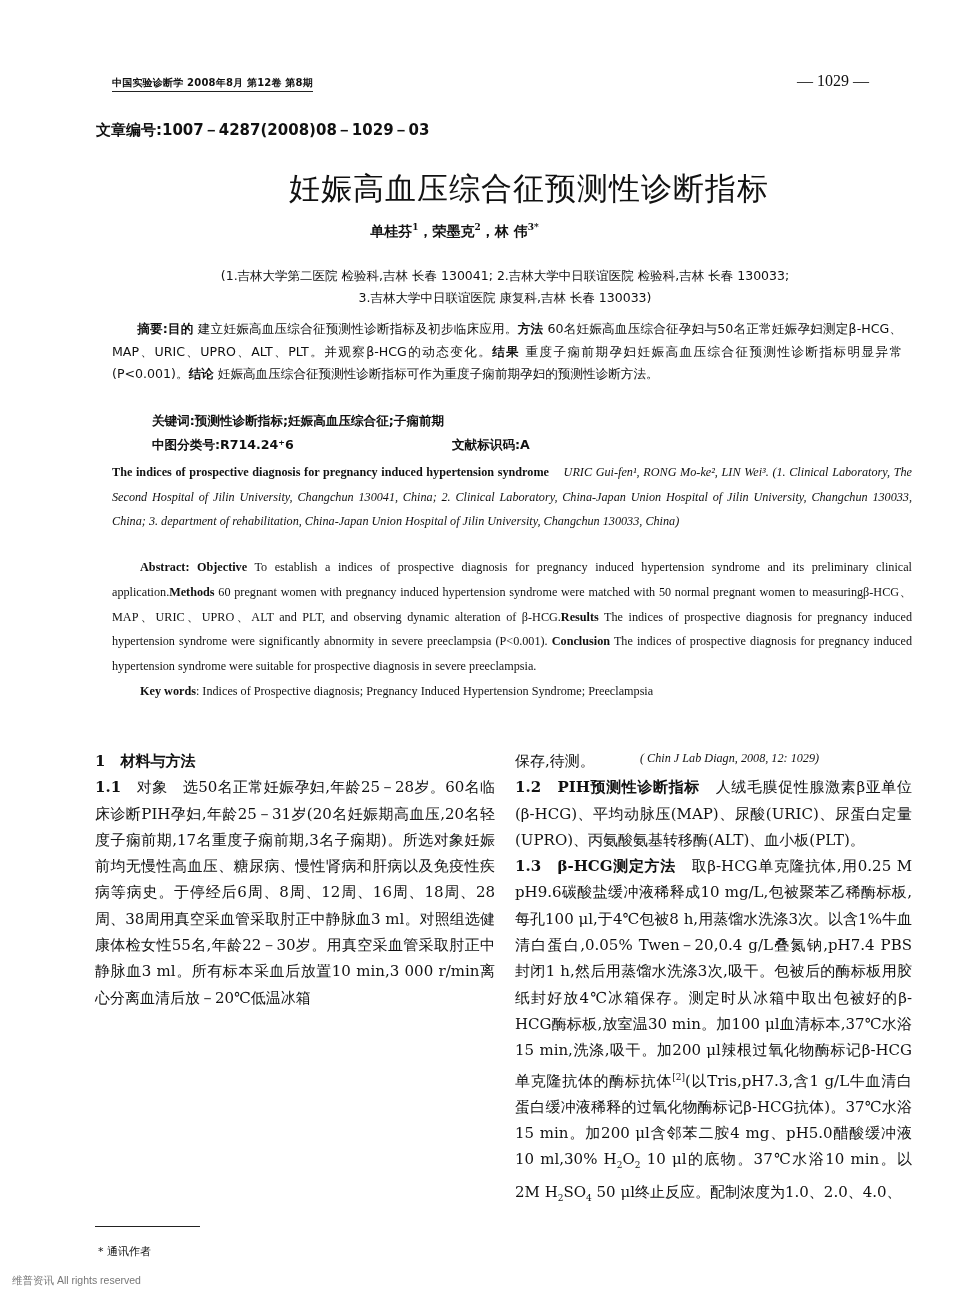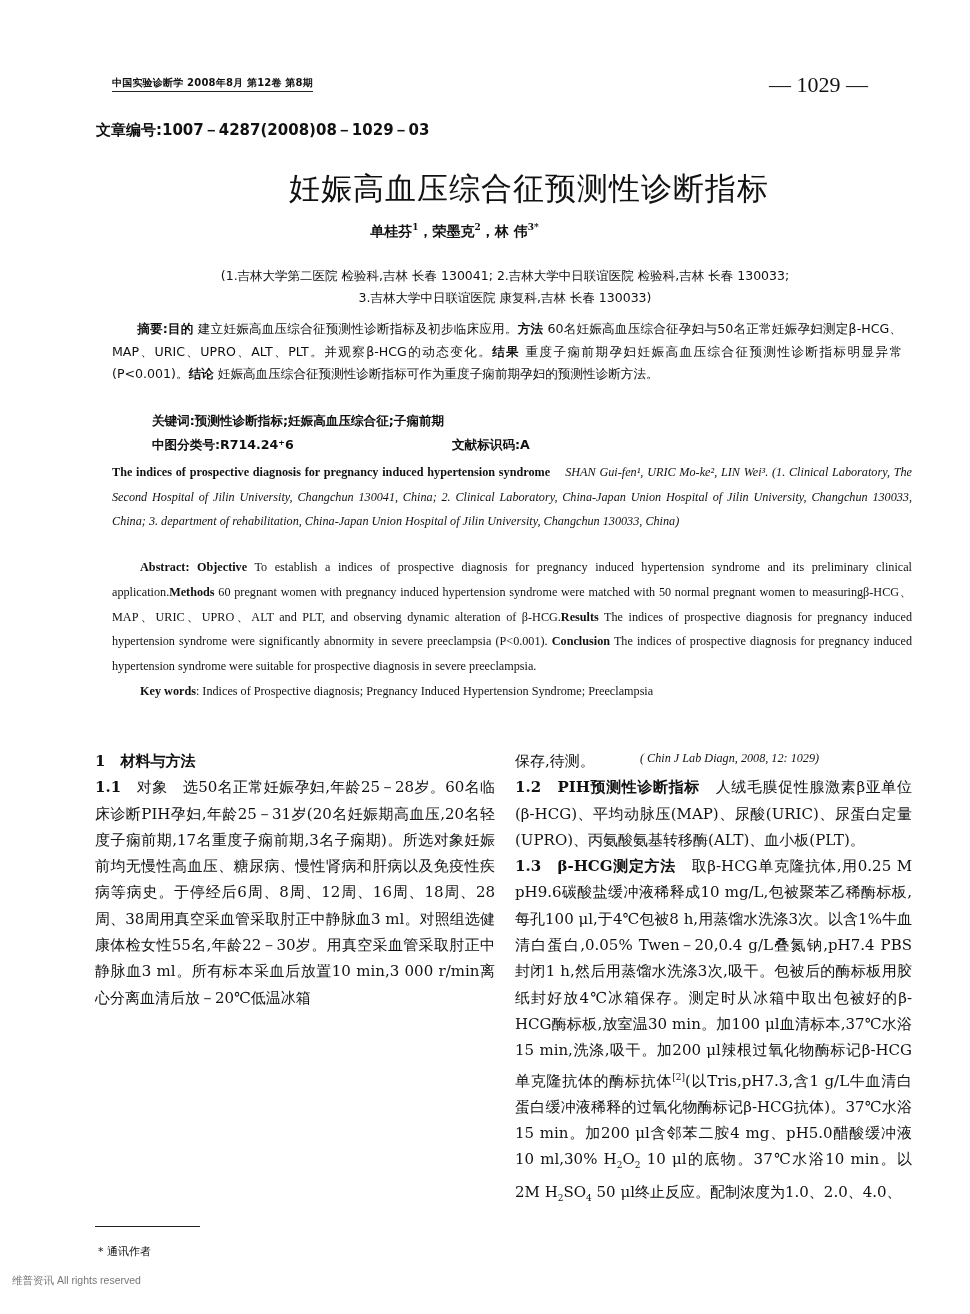--- a/index.html
+++ b/index.html
@@ -6,21 +6,21 @@
   body {
     width: 970px; height: 1314px; position: relative; overflow: hidden;
     font-family: "DejaVu Serif", "Liberation Serif", serif; color: #111;
   }
   .abs { position: absolute; }
   .running-head {
     left: 112px; top: 76px; font-size: 10px; font-weight: bold;
     border-bottom: 1px solid #222; padding-bottom: 1px; letter-spacing: 0.2px;
     font-family: "DejaVu Sans", "Liberation Sans", sans-serif;
   }
-  .page-num { left: 769px; top: 72px; font-size: 22px; font-family: "Liberation Serif", serif; }
+  .page-num { left: 797px; top: 72px; font-size: 16px; font-family: "Liberation Serif", serif; }
   .article-no { left: 96px; top: 121px; font-size: 15px; font-weight: bold;
     font-family: "DejaVu Sans", sans-serif; }
   .title { left: 0; width: 970px; top: 168px; text-align: center; font-size: 31px;
     font-family: "DejaVu Sans", sans-serif; letter-spacing: 1px; padding-left: 44px; }
   .authors { left: 0; width: 819px; top: 222px; text-align: center; font-size: 14px;
     font-family: "DejaVu Serif", serif; font-weight: bold; padding-left: 90px; box-sizing: border-box; }
   .affil { left: 110px; width: 790px; top: 265px; text-align: center; font-size: 12.5px;
     line-height: 22px; font-family: "DejaVu Sans", sans-serif; }
   .cn-abs { left: 112px; width: 790px; top: 318px; font-size: 12.6px; line-height: 22.5px;
     font-family: "DejaVu Sans", sans-serif; text-align: justify; }
@@ -71,21 +71,21 @@
 
 <div class="abs cn-abs">
   <p><span class="b">摘要:目的</span><span>  建立妊娠高血压综合征预测性诊断指标及初步临床应用。</span><span class="b">方法</span><span>  60名妊娠高血压综合征孕妇与50名正常妊娠孕妇测定β-HCG、MAP、URIC、UPRO、ALT、PLT。并观察β-HCG的动态变化。</span><span class="b">结果</span><span>  重度子痫前期孕妇妊娠高血压综合征预测性诊断指标明显异常(P&lt;0.001)。</span><span class="b">结论</span><span>  妊娠高血压综合征预测性诊断指标可作为重度子痫前期孕妇的预测性诊断方法。</span></p>
 </div>
 <div class="abs kw b">关键词:预测性诊断指标;妊娠高血压综合征;子痫前期</div>
 <div class="abs clc b">中图分类号:R714.24⁺6</div>
 <div class="abs doc-code b">文献标识码:A</div>
 
 <div class="abs en-title">
   <span class="t">The indices of prospective diagnosis for pregnancy induced hypertension syndrome</span>&nbsp;&nbsp;&nbsp;
-  <span class="i">SHAN Gui-fen¹, URIC Mo-ke², LIN Wei³.</span>
+  <span class="i">URIC Gui-fen¹, RONG Mo-ke², LIN Wei³.</span>
   <span class="i">(1. Clinical Laboratory, The Second Hospital of Jilin University, Changchun 130041, China; 2. Clinical Laboratory, China-Japan Union Hospital of Jilin University, Changchun 130033, China; 3. department of rehabilitation, China-Japan Union Hospital of Jilin University, Changchun 130033, China)</span>
 </div>
 
 <div class="abs en-abs">
   <p class="ind"><span class="b">Abstract: Objective</span><span>  To establish a indices of prospective diagnosis for pregnancy induced hypertension syndrome and its preliminary clinical application.</span><span class="b">Methods</span><span>  60 pregnant women with pregnancy induced hypertension syndrome were matched with 50 normal pregnant women to measuringβ-HCG、MAP、URIC、UPRO、ALT and PLT, and observing dynamic alteration of β-HCG.</span><span class="b">Results</span><span> The indices of prospective diagnosis for pregnancy induced hypertension syndrome were significantly abnormity in severe preeclampsia (P&lt;0.001).</span> <span class="b">Conclusion</span><span>  The indices of prospective diagnosis for pregnancy induced hypertension syndrome were suitable for prospective diagnosis in severe preeclampsia.</span></p>
   <p class="ind"><span class="b">Key words</span><span>: Indices of Prospective diagnosis; Pregnancy Induced Hypertension Syndrome; Preeclampsia</span></p>
 </div>
 <div class="abs cite i">( Chin J Lab Diagn, 2008, 12: 1029)</div>
 
 <div class="abs col left-col">

